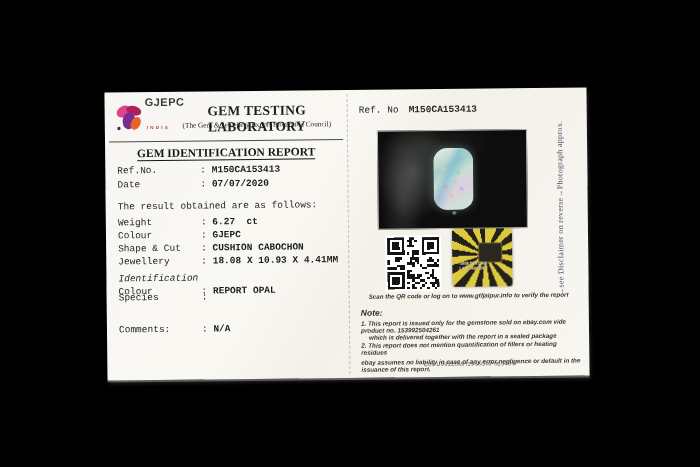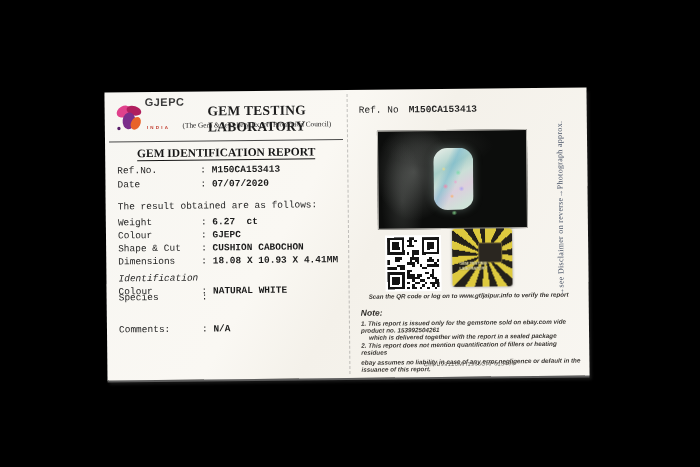--- a/index.html
+++ b/index.html
@@ -119,28 +119,28 @@
     <div class="row mono" style="top:125px">
       <span class="lbl">Weight</span><span>:</span><span> </span><span class="val">6.27  ct</span>
     </div>
     <div class="row mono" style="top:138px">
       <span class="lbl">Colour</span><span>:</span><span> </span><span class="val">GJEPC</span>
     </div>
     <div class="row mono" style="top:151px">
       <span class="lbl">Shape &amp; Cut</span><span>:</span><span> </span><span class="val">CUSHION CABOCHON</span>
     </div>
     <div class="row mono" style="top:164px">
-      <span class="lbl">Dimensions</span><span>:</span><span> </span><span class="val">18.08 X 10.93 X 4.41MM</span>
+      <span class="lbl">Jewellery</span><span>:</span><span> </span><span class="val">18.08 X 10.93 X 4.41MM</span>
     </div>
 
     <div class="row ital" style="top:181px">
       <span>Identification</span>
     </div>
     <div class="row mono" style="top:194px">
-      <span class="lbl">Colour</span><span>:</span><span> </span><span class="val">NATURAL WHITE</span>
+      <span class="lbl">Colour</span><span>:</span><span> </span><span class="val">REPORT OPAL</span>
     </div>
     <div class="row mono" style="top:200px">
       <span class="lbl">Species</span><span>:</span><span> </span><span class="val"></span>
     </div>
 
     <div class="row mono" style="top:232px">
       <span class="lbl">Comments:</span><span>:</span><span> </span><span class="val">N/A</span>
     </div>
   </div>
 

